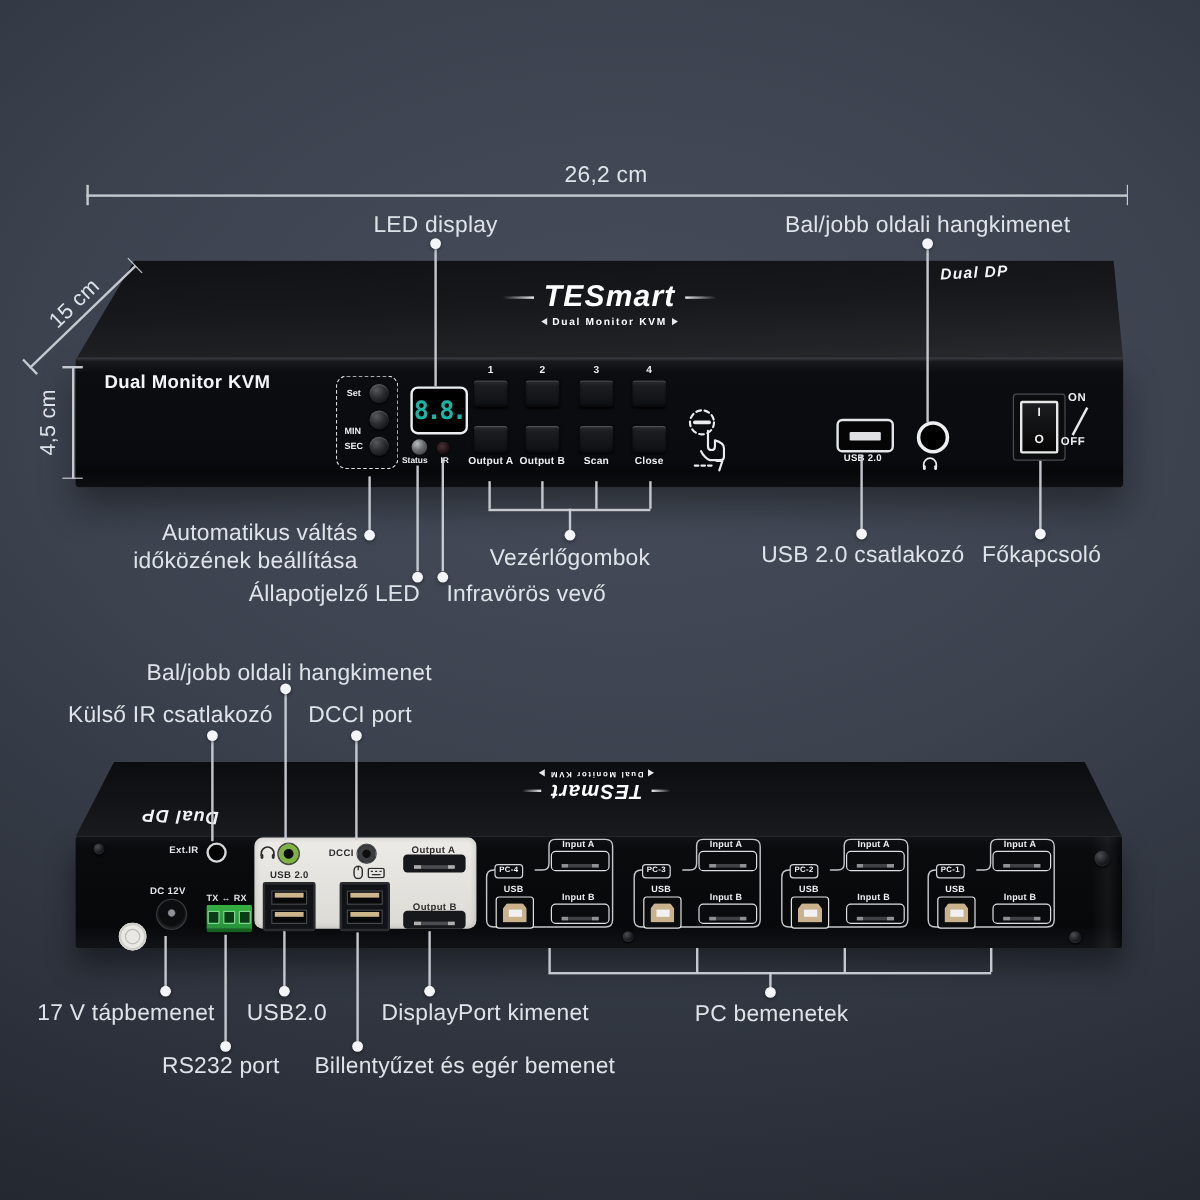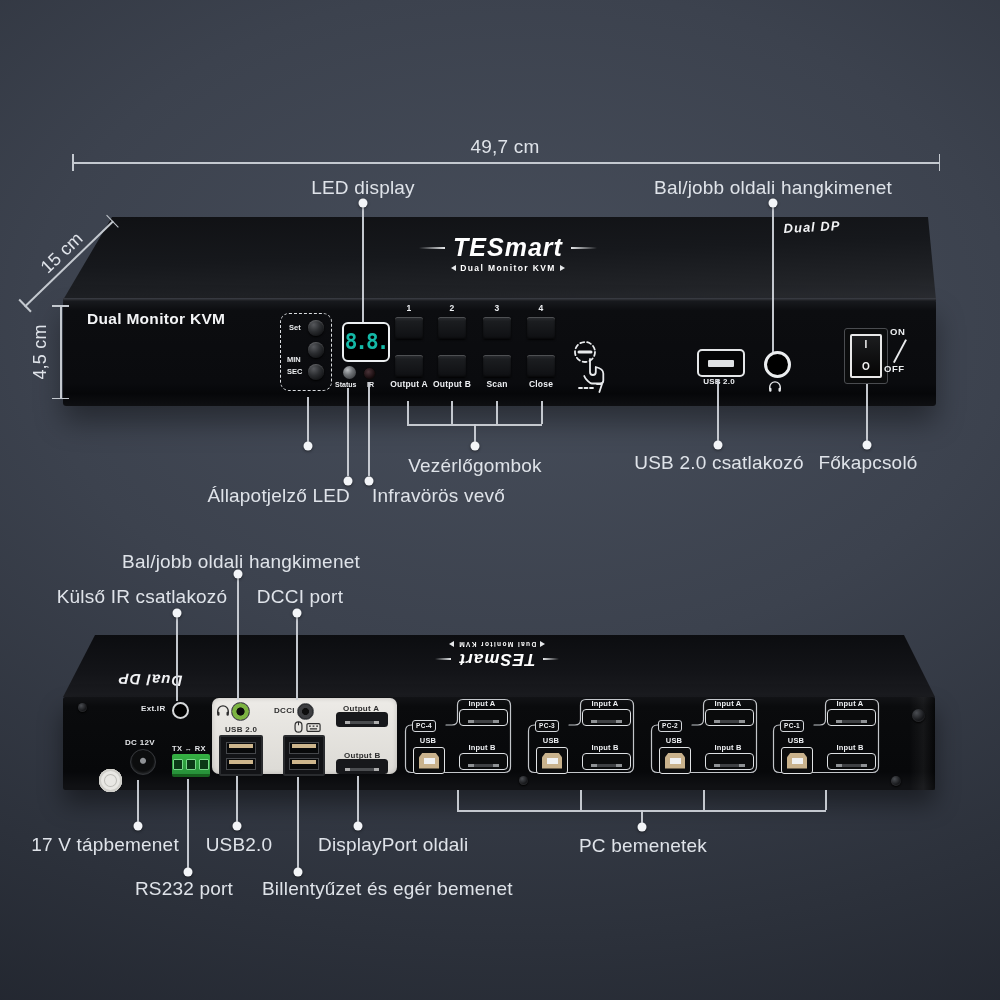--- a/index.html
+++ b/index.html
@@ -112,21 +112,21 @@
   .qc{position:absolute;width:23px;height:23px;border-radius:50%;background:#e9e8e4;z-index:3;
     box-shadow:inset 0 0 0 2px #cfcec9, inset 0 0 0 5px #e9e8e4, inset 0 0 0 6px #bdbcb7}
 </style>
 </head>
 <body>
 
 <div class="hline" style="left:72px;top:162px;width:868px">
   <i class="vtickL"></i>
     <i class="vtickR"></i>
 </div>
-<div class="lbl ctr" style="left:505px;top:136px">49,7 cm</div>
+<div class="lbl ctr" style="left:505px;top:136px">26,2 cm</div>
 
 <div class="hline" style="left:24px;top:306px;width:123px;transform:rotate(-44deg);transform-origin:0 0">
   <i class="vtickL"></i>
     <i class="vtickR"></i>
 </div>
 <div class="lbl sm" style="left:62px;top:253px;transform:translate(-50%,-50%) rotate(-44deg)">15 cm</div>
 
 <div class="cline" style="left:60px;top:305px;height:94px">
   <i class="htickT"></i>
     <i class="htickB"></i>
@@ -222,20 +222,22 @@
     </div>
   </div>
   <span class="onoff" style="left:827px;top:27px">ON</span>
   <i class="slash" style="left:836px;top:38px"></i>
   <span class="onoff" style="left:821px;top:64px">OFF</span>
 </div>
 
 <div class="cline" style="left:307px;top:397px;height:46px"></div>
 <div class="dot" style="left:308px;top:446px"></div>
 <div class="lbl rt" style="left:90px;top:433px;width:208px;line-height:23px">
+  <span style="display:block">Automatikus váltás</span>
+  <span style="display:block">időközének beállítása</span>
 </div>
 
 <div class="cline" style="left:347px;top:388px;height:88px"></div>
 <div class="dot" style="left:348px;top:481px"></div>
 <div class="lbl rt" style="left:190px;top:485px;width:160px">Állapotjelző LED</div>
 
 <div class="cline" style="left:368px;top:382px;height:94px"></div>
 <div class="dot" style="left:369px;top:481px"></div>
 <div class="lbl" style="left:372px;top:485px">Infravörös vevő</div>
 
@@ -430,21 +432,21 @@
 <div class="cline" style="left:137px;top:780px;height:42px"></div>
 <div class="dot" style="left:138px;top:826px"></div>
 <div class="lbl ctr" style="left:105px;top:834px">17 V tápbemenet</div>
 
 <div class="cline" style="left:236px;top:776px;height:46px"></div>
 <div class="dot" style="left:237px;top:826px"></div>
 <div class="lbl ctr" style="left:239px;top:834px">USB2.0</div>
 
 <div class="cline" style="left:357px;top:776px;height:46px"></div>
 <div class="dot" style="left:358px;top:826px"></div>
-<div class="lbl" style="left:318px;top:834px">DisplayPort oldali</div>
+<div class="lbl" style="left:318px;top:834px">DisplayPort kimenet</div>
 
 <div class="cline" style="left:187px;top:779px;height:89px"></div>
 <div class="dot" style="left:188px;top:872px"></div>
 <div class="lbl ctr" style="left:184px;top:878px">RS232 port</div>
 
 <div class="cline" style="left:297px;top:777px;height:91px"></div>
 <div class="dot" style="left:298px;top:872px"></div>
 <div class="lbl" style="left:262px;top:878px">Billentyűzet és egér bemenet</div>
 
 <div class="cline" style="left:457px;top:790px;height:20px"></div>

